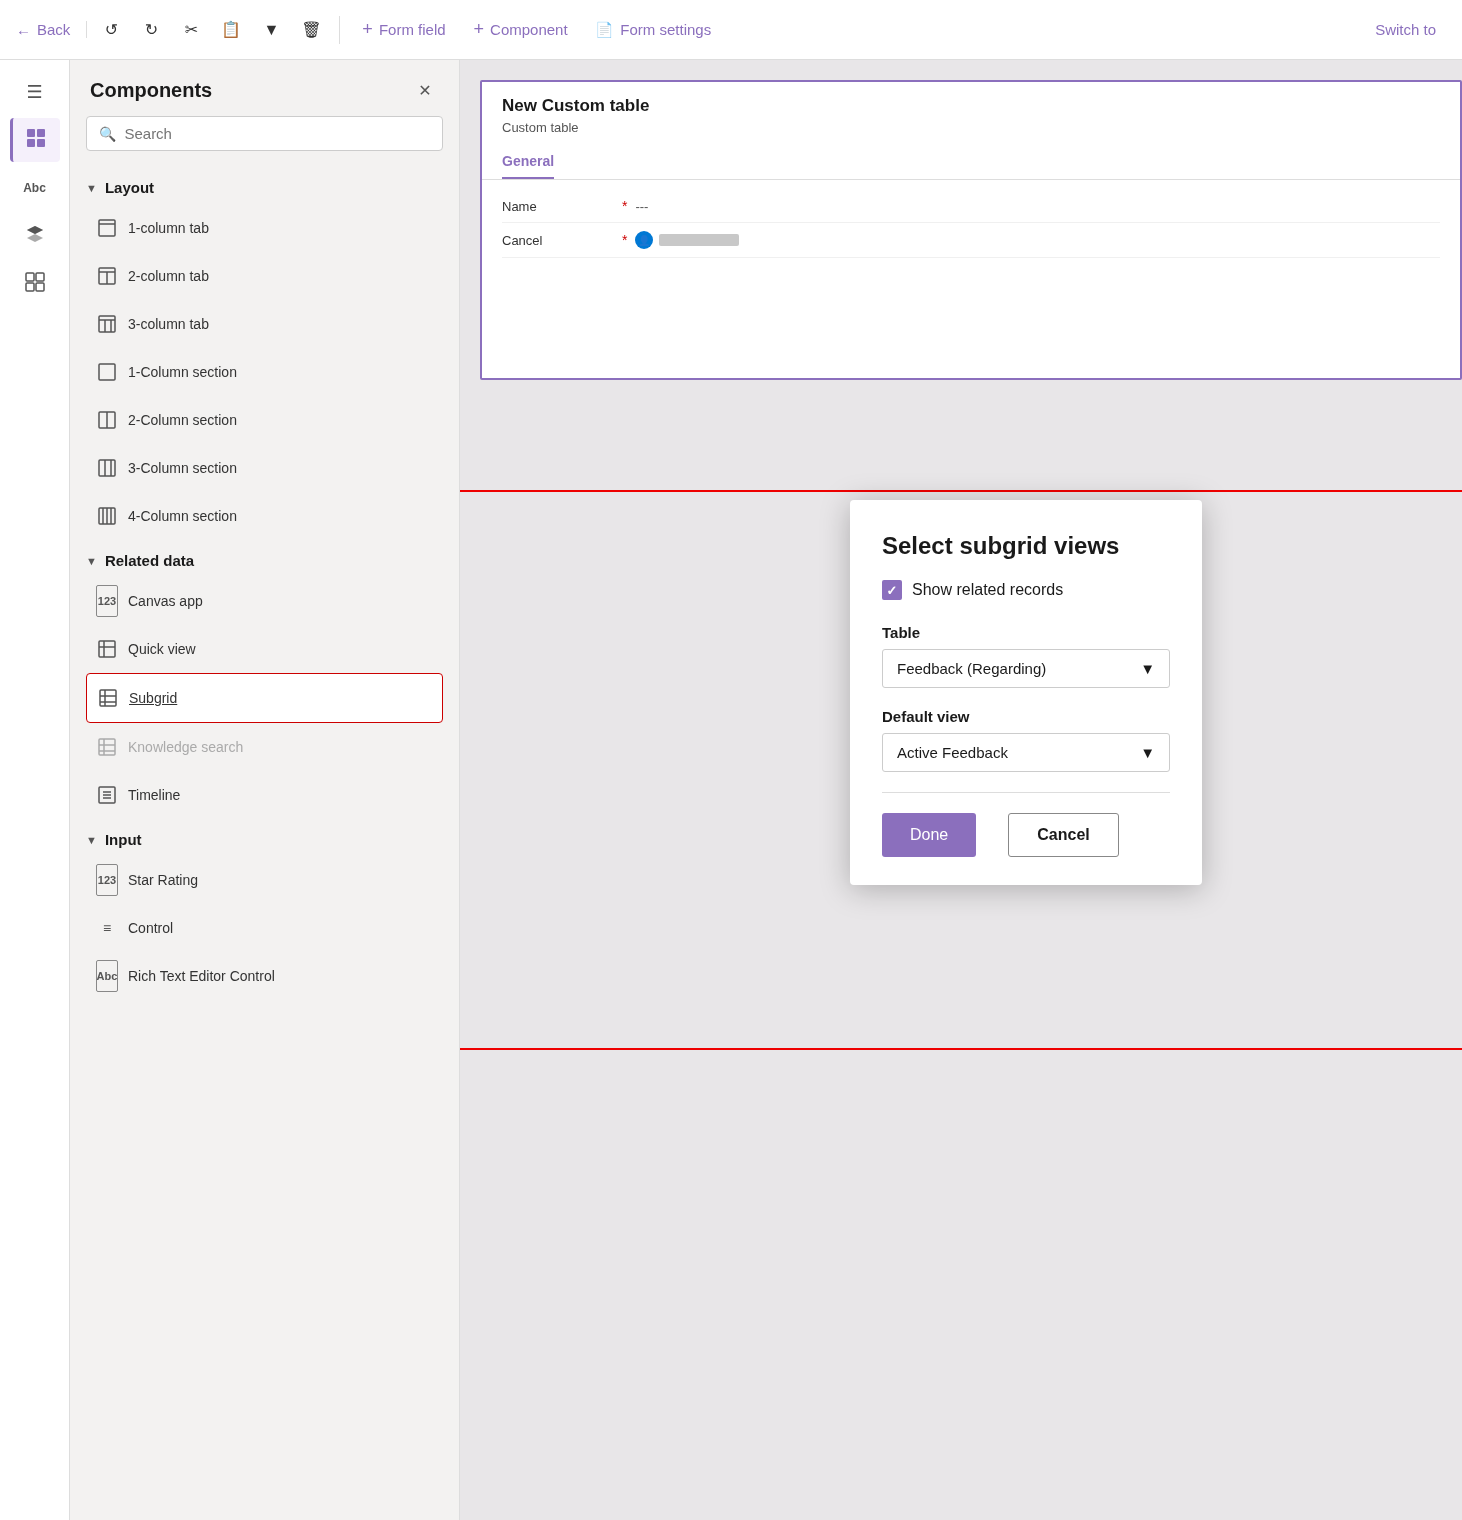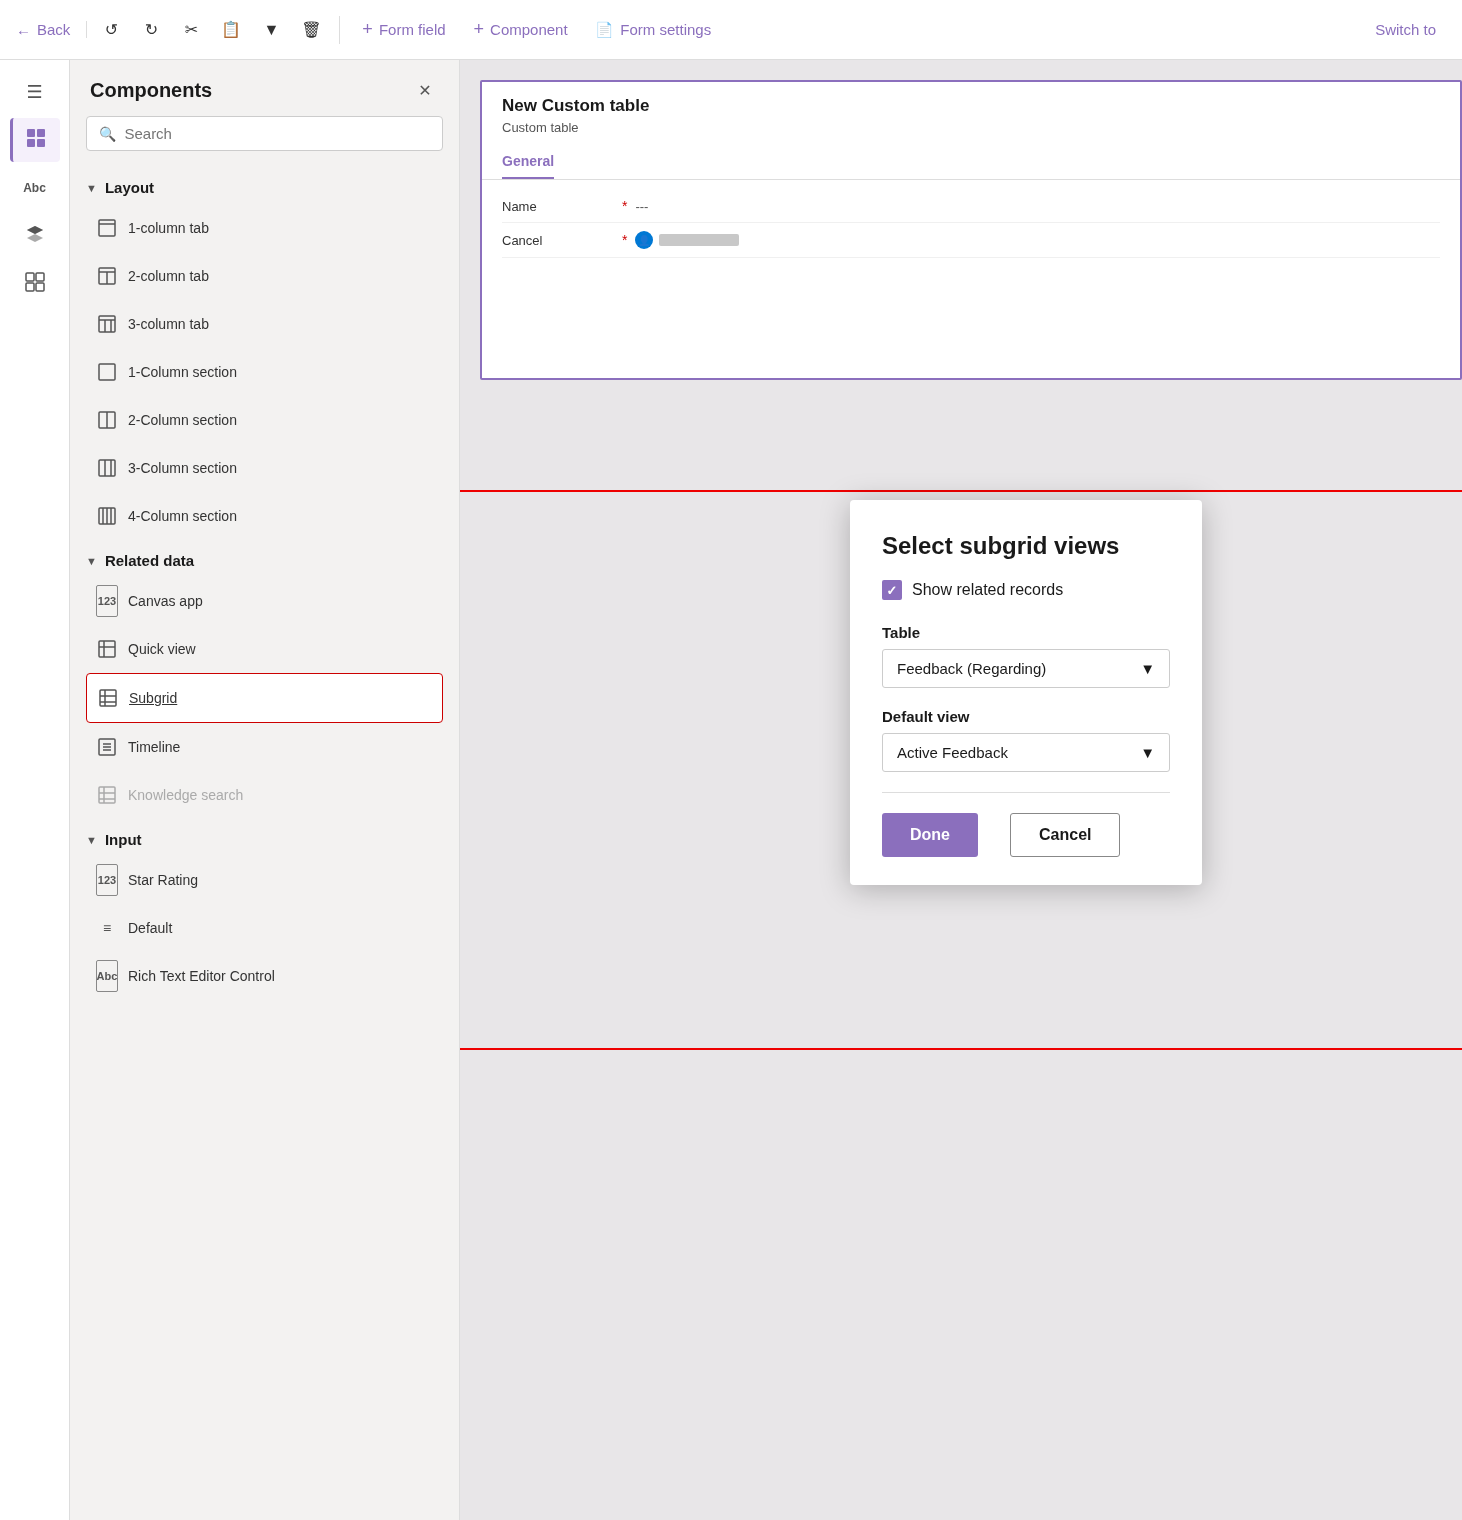--- a/index.html
+++ b/index.html
@@ -391,21 +391,21 @@
       display: flex;
       gap: 12px;
     }
     .btn-done {
       background: #8b6fbd;
       color: #fff;
       border: none;
       border-radius: 3px;
       padding: 12px 28px;
       font-size: 16px;
-      font-weight: 700;
+      font-weight: 400;
       cursor: pointer;
     }
     .btn-cancel {
       background: #fff;
       color: #1a1a1a;
       border: 1.5px solid #888;
       border-radius: 3px;
       padding: 12px 28px;
       font-size: 16px;
       font-weight: 600;
@@ -611,57 +611,57 @@
           <svg width="18" height="18" viewBox="0 0 18 18" fill="none" stroke="#555" stroke-width="1.5">
             <rect x="1" y="1" width="16" height="16" rx="1"></rect>
             <line x1="6" y1="1" x2="6" y2="17"></line>
               <line x1="1" y1="7" x2="17" y2="7"></line>
             <line x1="1" y1="13" x2="17" y2="13"></line>
           </svg>
         </span>
         <span>Subgrid</span>
       </div>
 
+      <div class="component-item disabled">
+        <span class="comp-icon">
+          <svg width="18" height="18" viewBox="0 0 18 18" fill="none" stroke="#aaa" stroke-width="1.5">
+            <rect x="1" y="1" width="16" height="16" rx="1"></rect>
+            <line x1="6" y1="1" x2="6" y2="17"></line>
+              <line x1="1" y1="7" x2="17" y2="7"></line>
+            <line x1="1" y1="13" x2="17" y2="13"></line>
+          </svg>
+        </span>
+        <span style="color:#aaa;">Knowledge search</span>
+      </div>
+
       <div class="component-item">
         <span class="comp-icon">
           <svg width="18" height="18" viewBox="0 0 18 18" fill="none" stroke="#555" stroke-width="1.5">
             <rect x="1" y="1" width="16" height="16" rx="1"></rect>
             <line x1="5" y1="6" x2="13" y2="6"></line>
               <line x1="5" y1="9" x2="13" y2="9"></line>
               <line x1="5" y1="12" x2="13" y2="12"></line>
           </svg>
         </span>
         <span>Timeline</span>
       </div>
 
-      <div class="component-item disabled">
-        <span class="comp-icon">
-          <svg width="18" height="18" viewBox="0 0 18 18" fill="none" stroke="#aaa" stroke-width="1.5">
-            <rect x="1" y="1" width="16" height="16" rx="1"></rect>
-            <line x1="6" y1="1" x2="6" y2="17"></line>
-              <line x1="1" y1="7" x2="17" y2="7"></line>
-            <line x1="1" y1="13" x2="17" y2="13"></line>
-          </svg>
-        </span>
-        <span style="color:#aaa;">Knowledge search</span>
-      </div>
-
       <div class="section-header">
         <span class="chevron">▼</span>
         <span>Input</span>
       </div>
 
       <div class="component-item">
         <span class="comp-icon" style="font-size:11px;font-weight:700;color:#555;border:1px solid #888;padding:1px 2px;border-radius:2px;">123</span>
         <span>Star Rating</span>
       </div>
 
       <div class="component-item">
         <span class="comp-icon" style="font-size:14px;color:#555;">≡</span>
-        <span>Default</span>
+        <span>Control</span>
       </div>
 
       <div class="component-item">
         <span class="comp-icon" style="font-size:11px;font-weight:700;color:#555;border:1px solid #888;padding:1px 2px;border-radius:2px;">Abc</span>
         <span>Rich Text Editor Control</span>
       </div>
 
     </div>
   </div>
 

